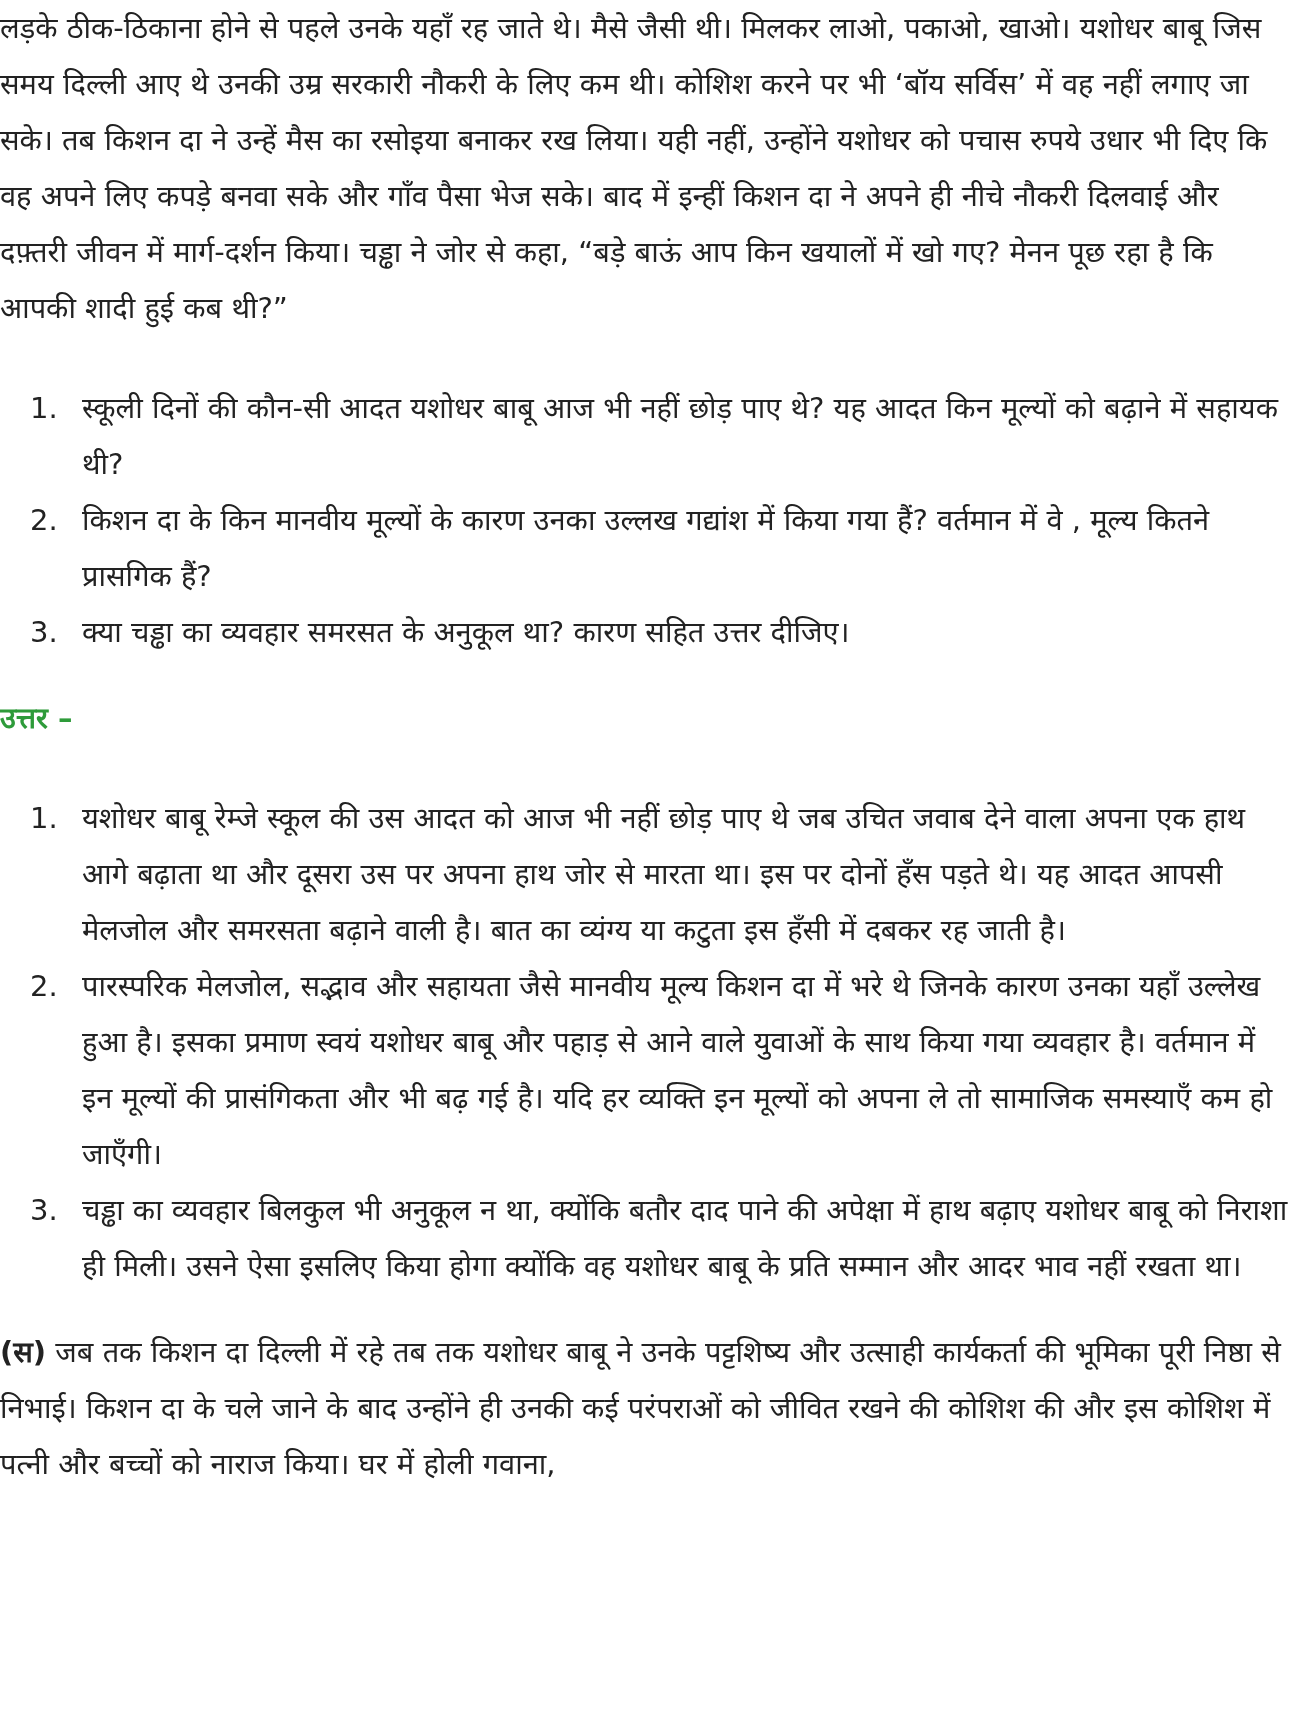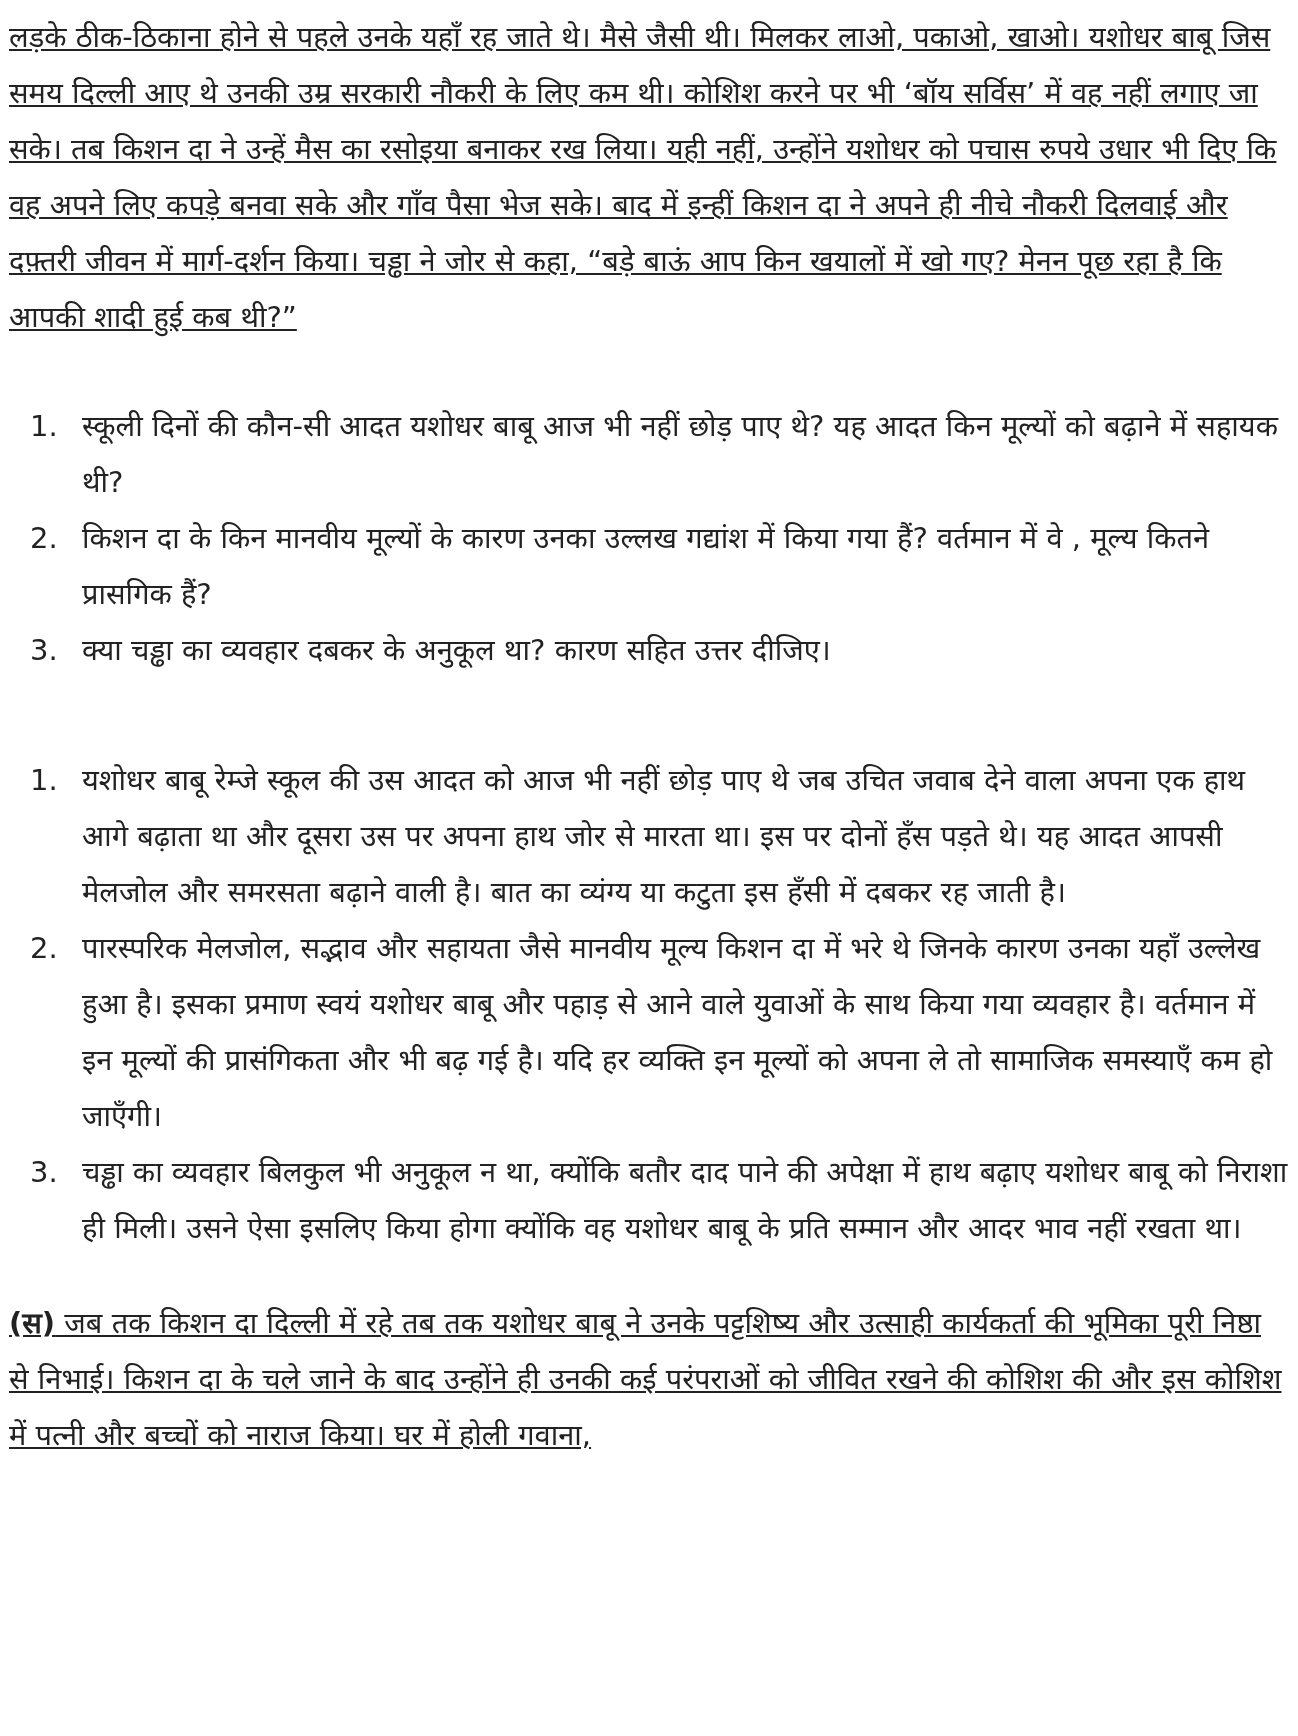--- a/index.html
+++ b/index.html
@@ -4,21 +4,21 @@
   <style>
     html, body { margin: 0; padding: 0; background: #ffffff; }
     body {
       width: 1298px; height: 1736px; overflow: hidden;
       font-family: "DejaVu Sans", sans-serif;
       color: #222222;
       font-size: 29px;
       line-height: 56px;
     }
     .page { position: relative; padding: 0 0 0 0; }
-    p { margin: 9px; text-decoration: underline; }
+    p { margin: 0; }
     .para { padding-right: 4px; }
     .heading-q { color: #e2602f; font-weight: bold; margin-top: 0; }
     .heading-a { color: #2e9b3a; font-weight: bold; }
     ol { margin: 0; padding: 0; list-style: none; }
     ol li { position: relative; padding-left: 82px; padding-right: 6px; }
     ol li .num { position: absolute; left: 30px; top: 0; }
     .gap-q { height: 44px; }
     .gap-a { height: 44px; }
     .gap-b { height: 30px; }
     .bold-prefix { font-weight: bold; }
@@ -36,25 +36,26 @@
     <li>
       <span class="num">1.</span>
       <span>स्कूली दिनों की कौन-सी आदत यशोधर बाबू आज भी नहीं छोड़ पाए थे? यह आदत किन मूल्यों को बढ़ाने में सहायक थी?</span>
     </li>
     <li>
       <span class="num">2.</span>
       <span>किशन दा के किन मानवीय मूल्यों के कारण उनका उल्लख गद्यांश में किया गया हैं? वर्तमान में वे , मूल्य कितने प्रासगिक हैं?</span>
     </li>
     <li>
       <span class="num">3.</span>
-      <span>क्या चड्ढा का व्यवहार दबकर के अनुकूल था? कारण सहित उत्तर दीजिए।</span>
+      <span>क्या चड्ढा का व्यवहार समरसत के अनुकूल था? कारण सहित उत्तर दीजिए।</span>
     </li>
   </ol>
 
   <div class="gap-b"></div>
+  <p class="heading-a">उत्तर –</p>
   <div class="gap-a"></div>
 
   <ol>
     <li>
       <span class="num">1.</span>
       <span>यशोधर बाबू रेम्जे स्कूल की उस आदत को आज भी नहीं छोड़ पाए थे जब उचित जवाब देने वाला अपना एक हाथ आगे बढ़ाता था और दूसरा उस पर अपना हाथ जोर से मारता था। इस पर दोनों हँस पड़ते थे। यह आदत आपसी मेलजोल और समरसता बढ़ाने वाली है। बात का व्यंग्य या कटुता इस हँसी में दबकर रह जाती है।</span>
     </li>
     <li>
       <span class="num">2.</span>
       <span>पारस्परिक मेलजोल, सद्भाव और सहायता जैसे मानवीय मूल्य किशन दा में भरे थे जिनके कारण उनका यहाँ उल्लेख हुआ है। इसका प्रमाण स्वयं यशोधर बाबू और पहाड़ से आने वाले युवाओं के साथ किया गया व्यवहार है। वर्तमान में इन मूल्यों की प्रासंगिकता और भी बढ़ गई है। यदि हर व्यक्ति इन मूल्यों को अपना ले तो सामाजिक समस्याएँ कम हो जाएँगी।</span>

